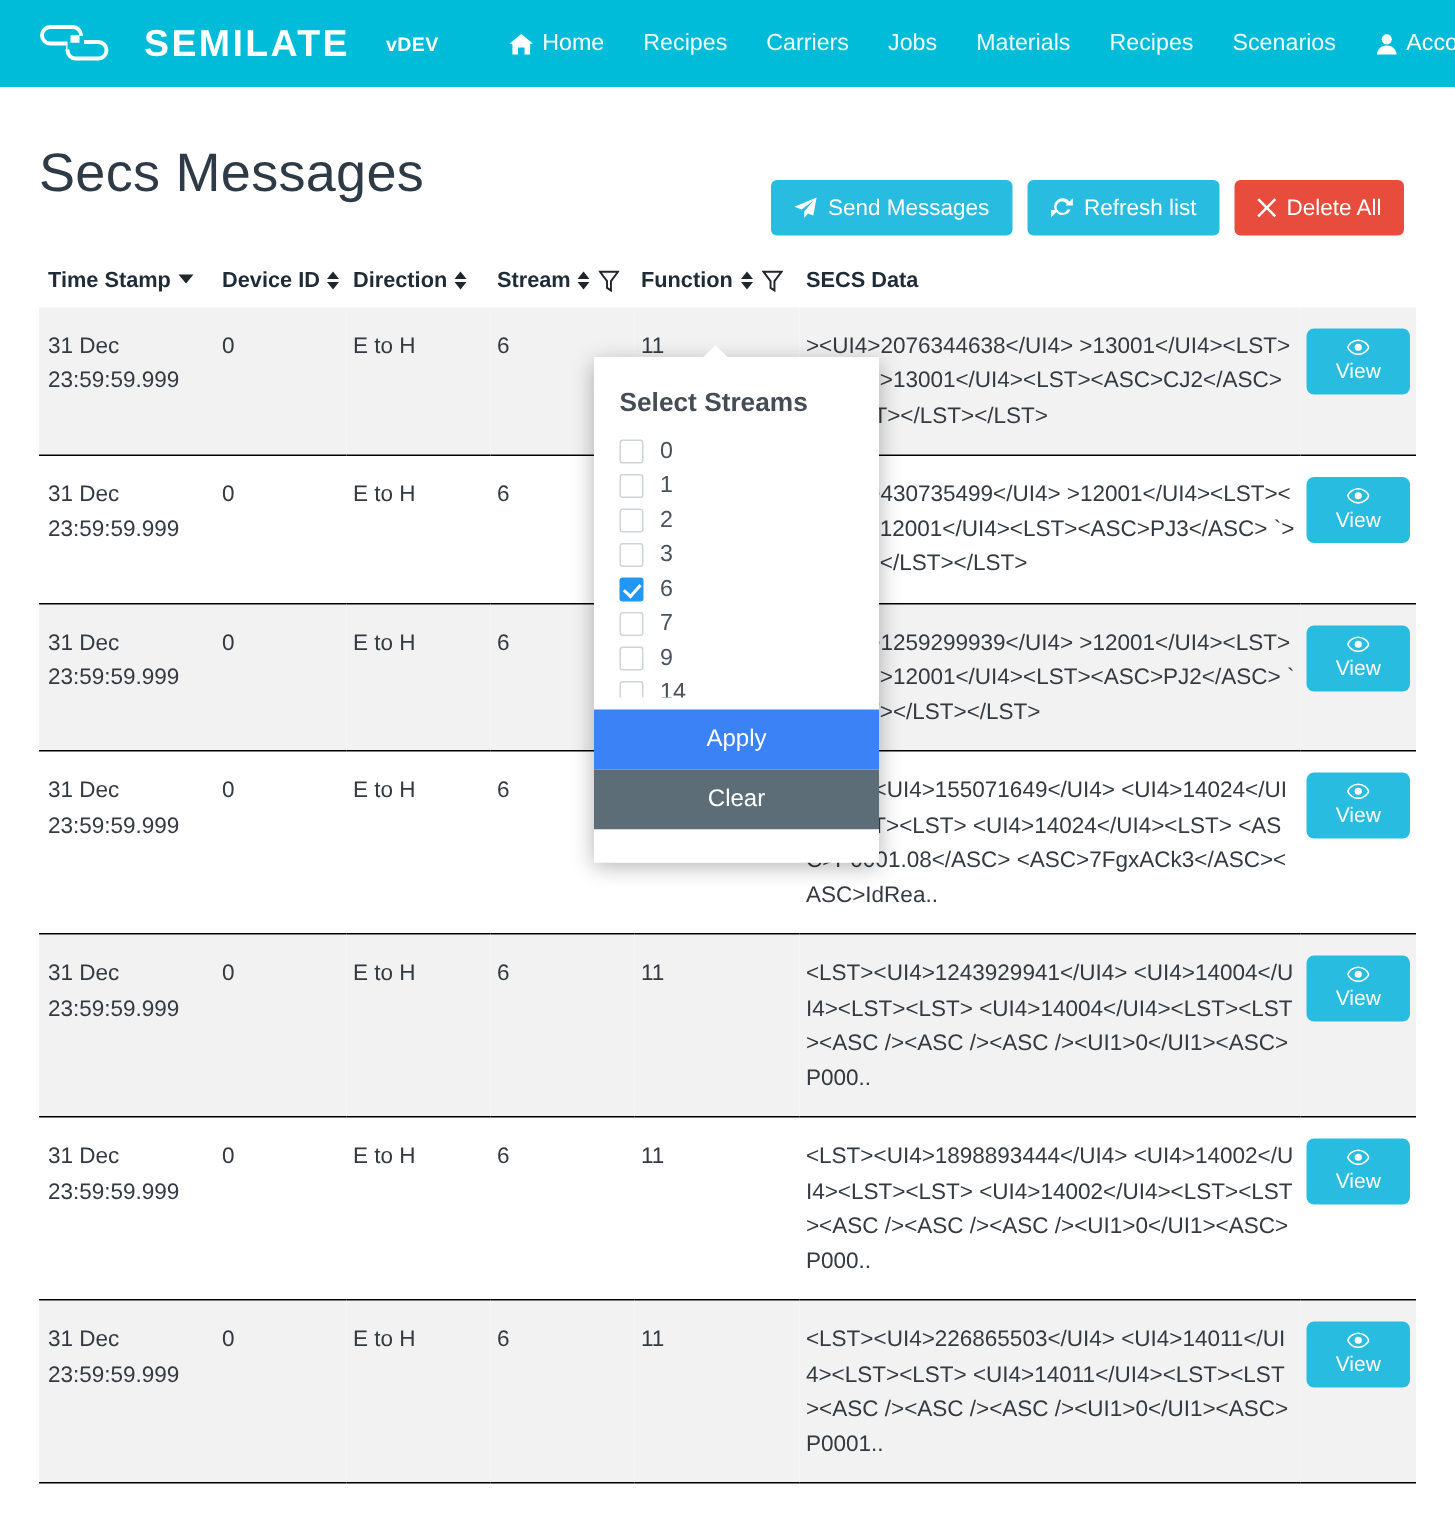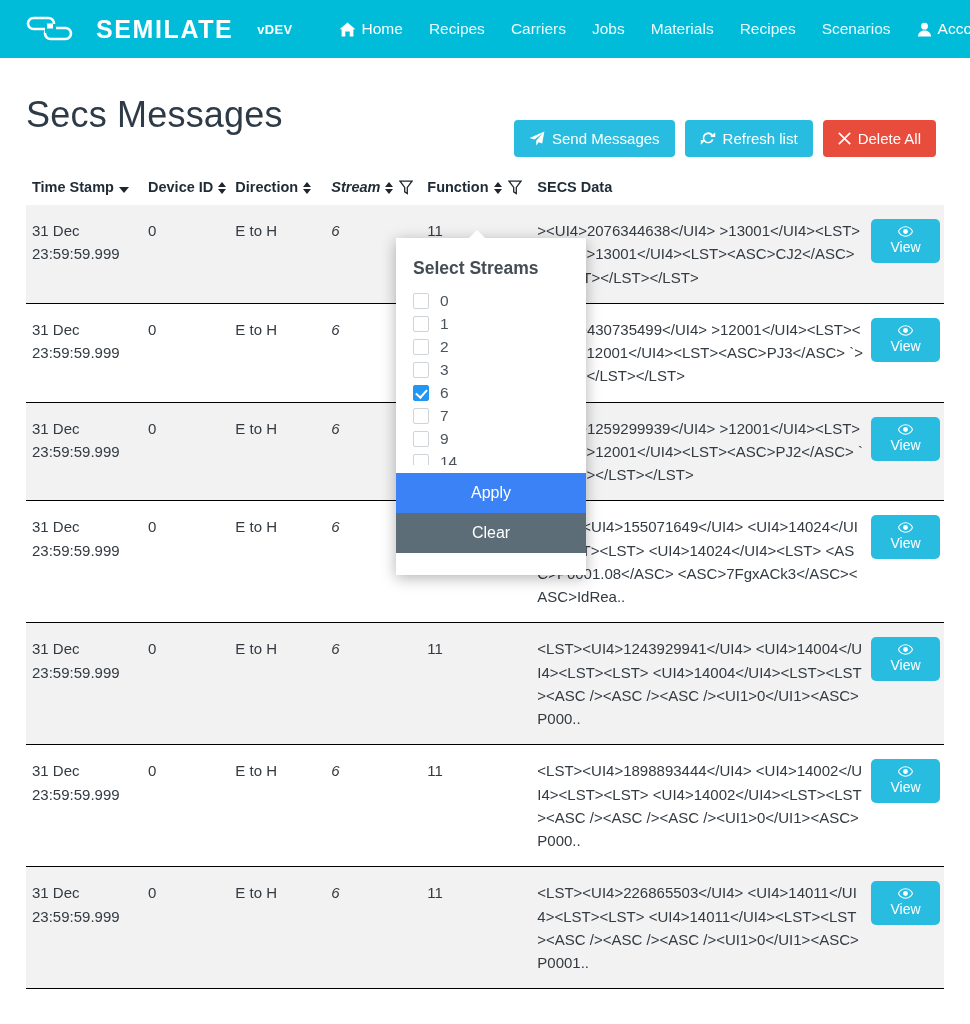--- a/index.html
+++ b/index.html
@@ -62,33 +62,33 @@
   .btn-info{ background:#28bde0; }
   .btn-danger{ background:#e74c3c; }
 
   
   .tbl{ width:100%; border-collapse:collapse; margin-top:16px; }
   .tbl th{
     font-size:14.5px; font-weight:bold; color:#1f2b36;
     text-align:left; padding:6px 4px 10px 4px;
     vertical-align:bottom; white-space:nowrap;
   }
-  .th-inner{ display:inline-flex; align-items:flex-end; gap:5px; }
+  .th-inner{ display:inline-flex; align-items:center; gap:5px; }
   .tbl td{
     font-size:15px; color:#333a41; padding:14px 4px;
     vertical-align:top; line-height:1.55;
   }
   .tbl tbody tr{ border-bottom:1px solid #000000; }
   .tbl tbody tr.odd{ background:#f2f2f2; }
   .tbl tbody tr.even{ background:#ffffff; }
 
   .col-ts{ width:118px; padding-left:6px !important; }
   .col-dev{ width:72px; }
   .col-dir{ width:96px; }
-  .col-str{ width:96px;font-style:italic; }
+  .col-str{ width:96px; }
   .col-fn{ width:110px; }
   .col-data{ width:auto; }
   .col-act{ width:72px; }
 
   .secs{ font-size:14.5px; color:#2f3a44; line-height:1.55; word-break:break-all; }
 
   .view-btn{
     background:#28bde0; color:#fff; border:none; border-radius:5px;
     width:69px; padding:7px 0 8px 0; text-align:center;
     font-size:14px; cursor:pointer; font-family:inherit;

